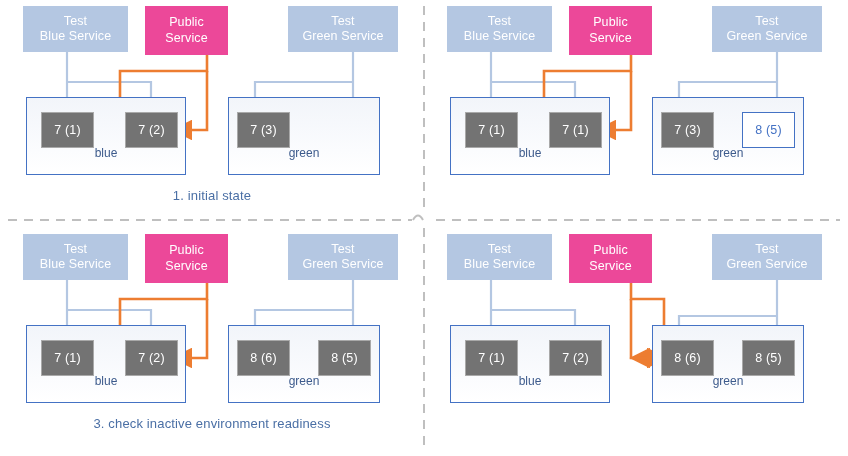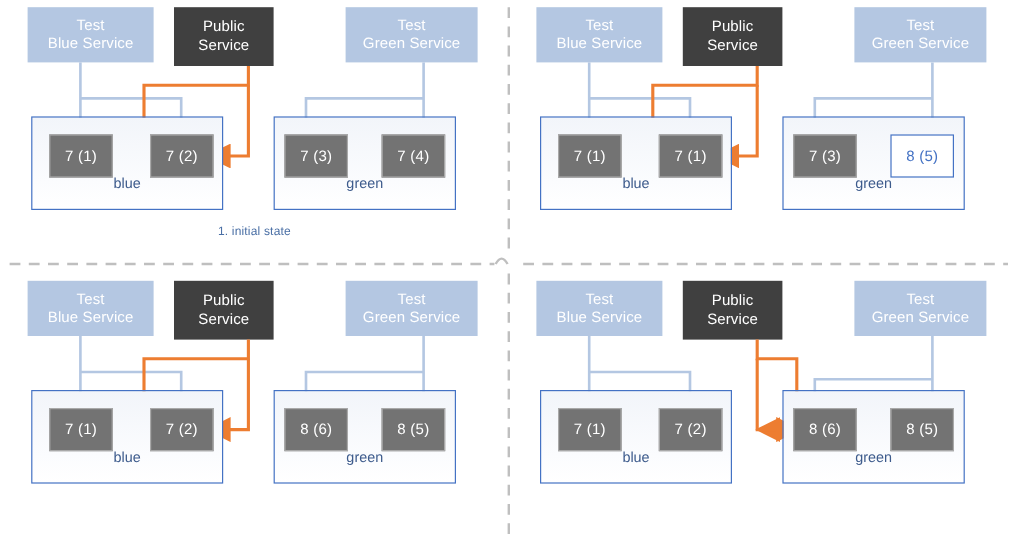--- a/index.html
+++ b/index.html
@@ -5,31 +5,31 @@
   html,body{margin:0;padding:0;background:#ffffff;}
   body{width:848px;height:456px;overflow:hidden;
        font-family:"Liberation Sans","DejaVu Sans",sans-serif;}
   #stage{position:relative;width:848px;height:456px;}
   svg.layer{position:absolute;left:0;top:0;width:848px;height:456px;overflow:visible;}
   .panel{position:absolute;width:424px;height:228px;}
   .svc{position:absolute;display:flex;align-items:center;justify-content:center;
        text-align:center;color:#ffffff;font-size:12.5px;line-height:1.22;
        letter-spacing:.1px;box-sizing:border-box;}
   .svc.test{background:#b4c7e2;}
-  .svc.public{background:#404040;}
+  .svc.public{background:#ec4899;}
   .env{position:absolute;box-sizing:border-box;border:1px solid #4472c4;
        background:linear-gradient(180deg,#f2f5fa 0%,#fbfcfe 70%,#ffffff 100%);}
   .env-label{position:absolute;width:100%;text-align:center;color:#3d5b8c;
        font-size:12px;}
   .node{position:absolute;box-sizing:border-box;display:flex;align-items:center;
        justify-content:center;font-size:12.5px;letter-spacing:.2px;}
   .node.filled{background:#737373;color:#ffffff;border:1px solid #a9a9a9;}
   .node.outline{background:#ffffff;color:#4472c4;border:1.4px solid #4472c4;}
   .caption{position:absolute;width:100%;text-align:center;color:#4a6fa5;
-       font-size:10px;letter-spacing:.15px;}
+       font-size:13px;letter-spacing:.15px;}
 </style>
 </head>
 <body>
 
 <div id="stage">
 
   <svg class="layer">
     <g stroke="#bfbfbf" stroke-width="2" fill="none" stroke-dasharray="9 7">
       <line x1="424" y1="6" x2="424" y2="212"></line>
       <line x1="424" y1="228" x2="424" y2="450"></line>
@@ -86,21 +86,20 @@
     <div class="env" style="left:26px;top:97px;width:160px;height:78px;">
       <div class="env-label" style="bottom:14px;">blue</div>
     </div>
     <div class="node filled" style="left:41px;top:112px;width:53px;height:36px;">7 (1)</div>
     <div class="node filled" style="left:125px;top:112px;width:53px;height:36px;">7 (2)</div>
 
     <div class="env" style="left:228px;top:97px;width:152px;height:78px;">
       <div class="env-label" style="bottom:14px;">green</div>
     </div>
     <div class="node filled" style="left:237px;top:112px;width:53px;height:36px;">7 (3)</div>
-    <div class="node filled" style="left:318px;top:112px;width:53px;height:36px;">7 (4)</div>
 
     <div class="caption" style="top:188px;">1. initial state</div>
   </div>
 
   <div class="panel" style="left:424px;top:0;">
     <div class="svc test" style="left:23px;top:6px;width:105px;height:46px;">
       <div>
         <span>Test</span><br>
         <span>Blue Service</span>
       </div>
@@ -189,20 +188,21 @@
     </div>
     <div class="node filled" style="left:41px;top:112px;width:53px;height:36px;">7 (1)</div>
     <div class="node filled" style="left:125px;top:112px;width:53px;height:36px;">7 (2)</div>
 
     <div class="env" style="left:228px;top:97px;width:152px;height:78px;">
       <div class="env-label" style="bottom:14px;">green</div>
     </div>
     <div class="node filled" style="left:237px;top:112px;width:53px;height:36px;">8 (6)</div>
     <div class="node filled" style="left:318px;top:112px;width:53px;height:36px;">8 (5)</div>
 
+    <div class="caption" style="top:188px;">3. check inactive environment readiness</div>
   </div>
 
   <div class="panel" style="left:424px;top:228px;">
     <div class="svc test" style="left:23px;top:6px;width:105px;height:46px;">
       <div>
         <span>Test</span><br>
         <span>Blue Service</span>
       </div>
     </div>
     <div class="svc public" style="left:145px;top:6px;width:83px;height:49px;">

